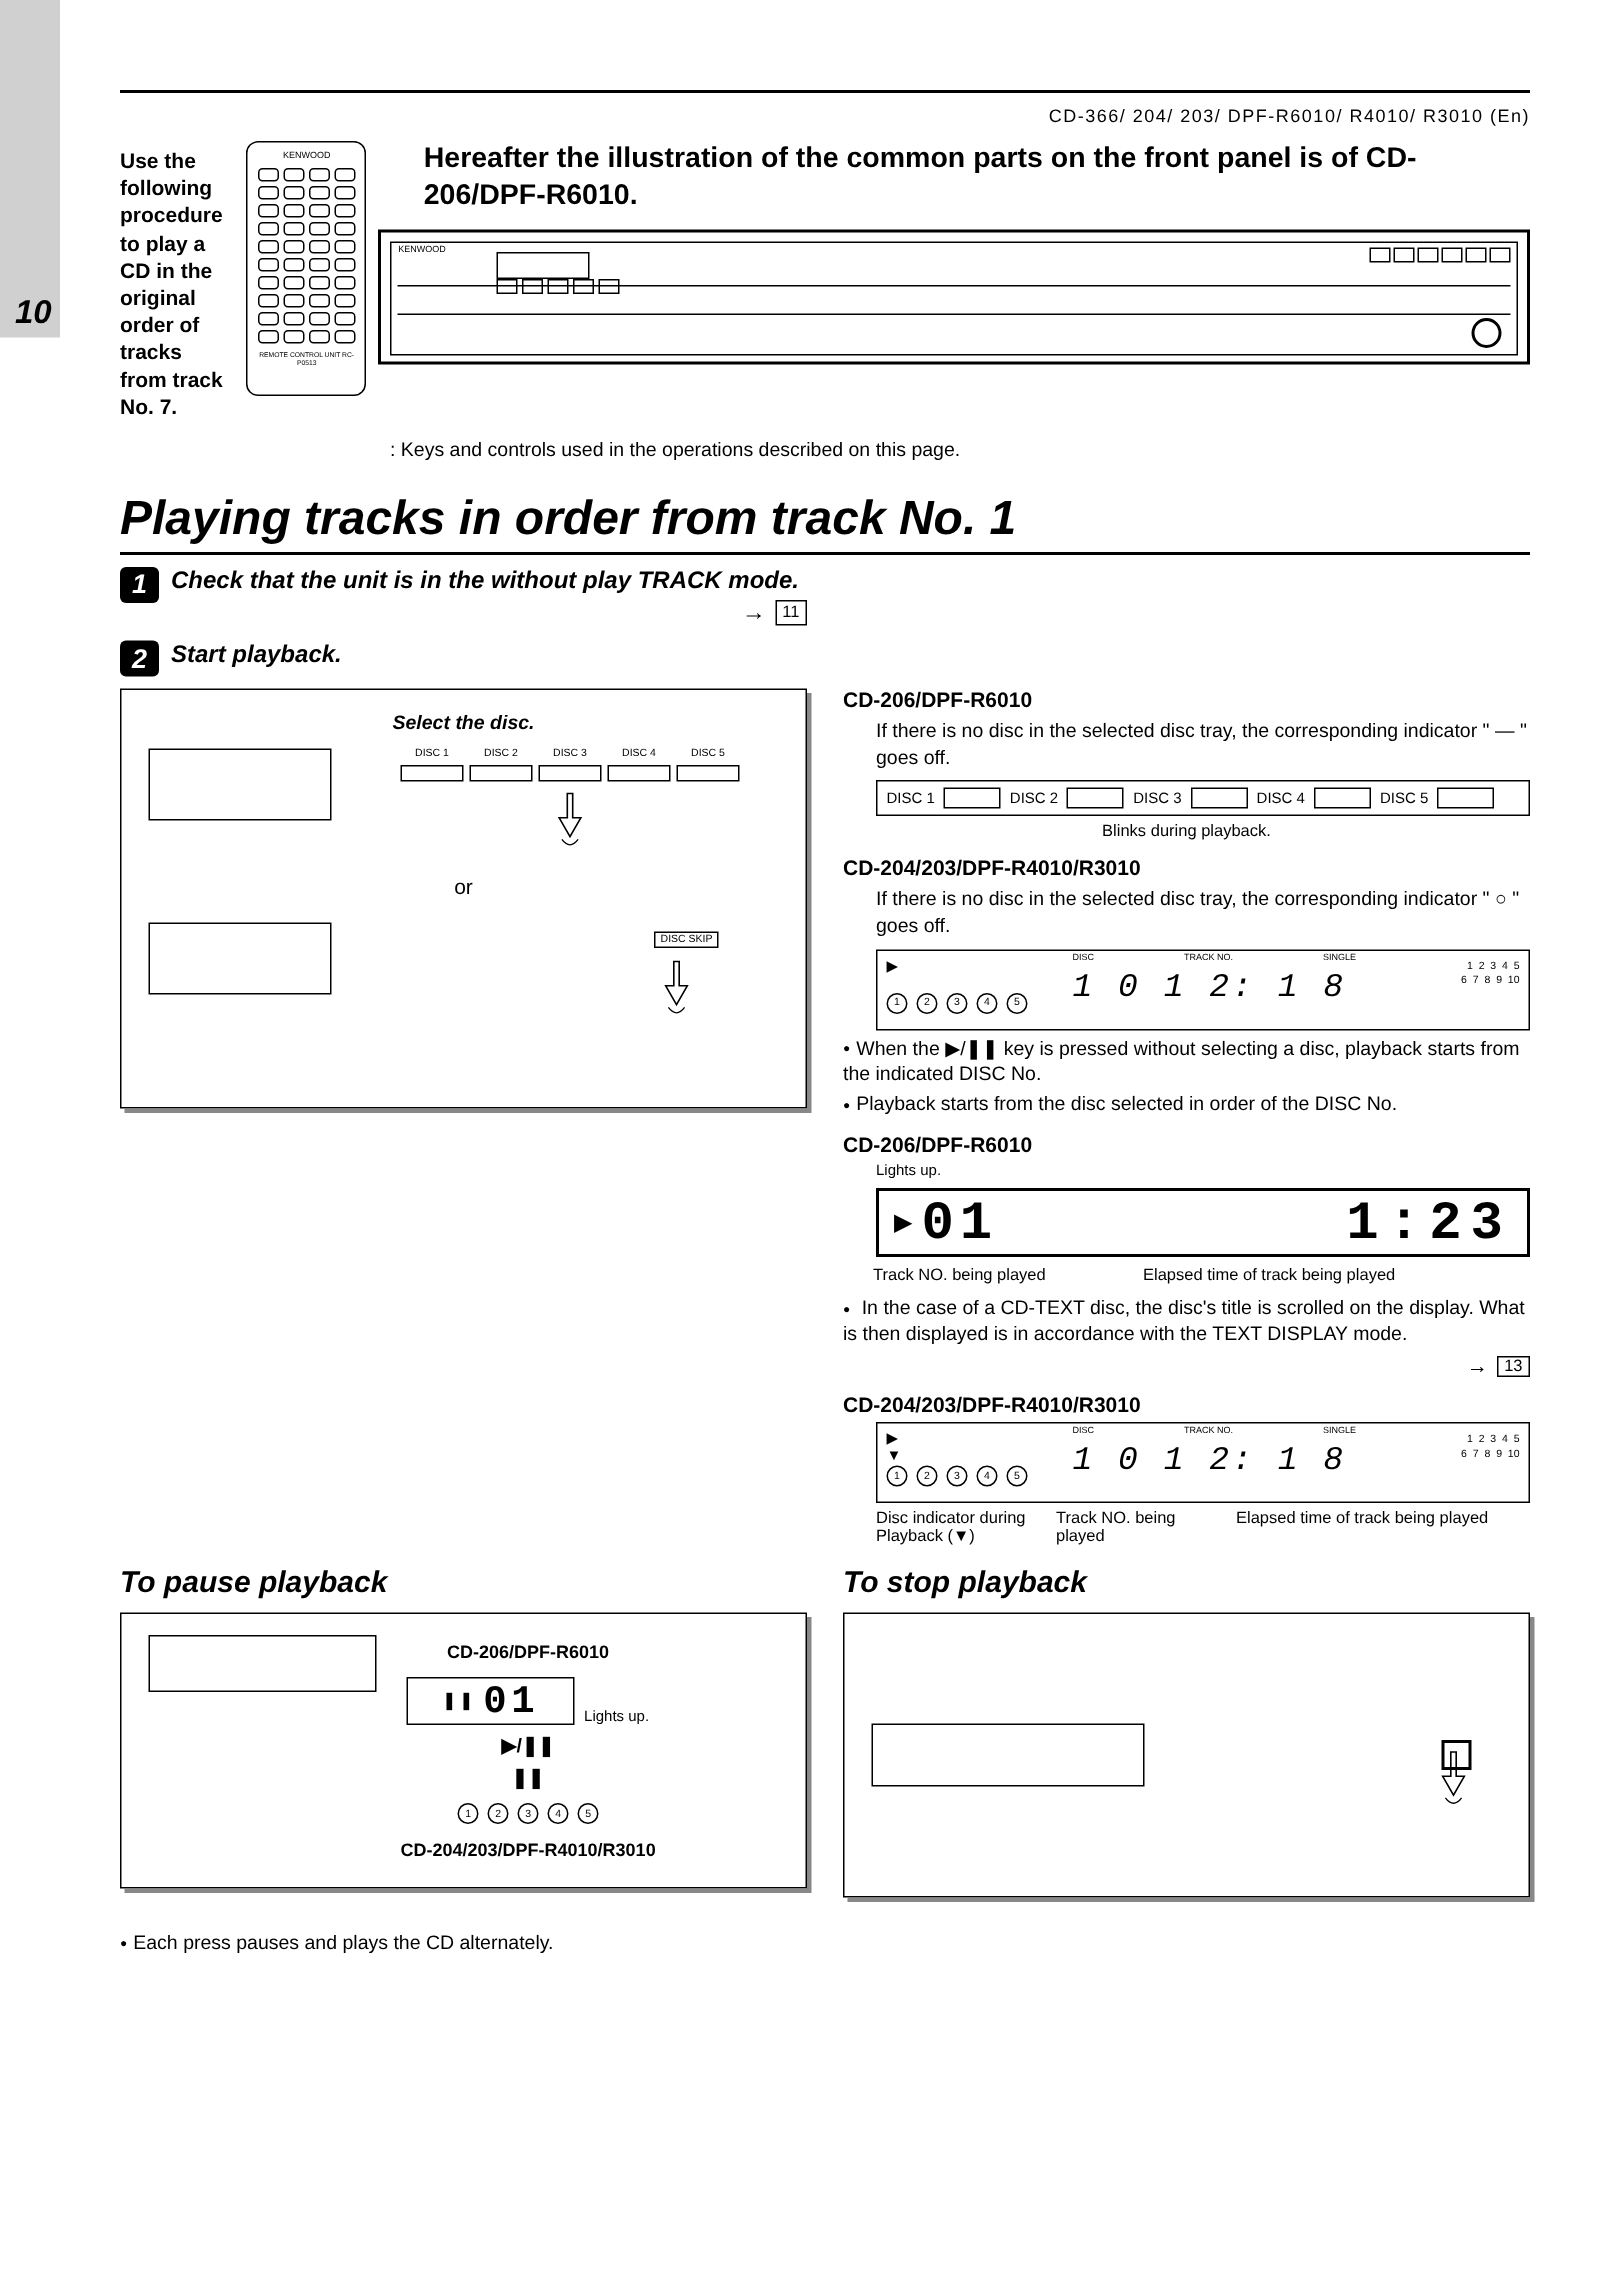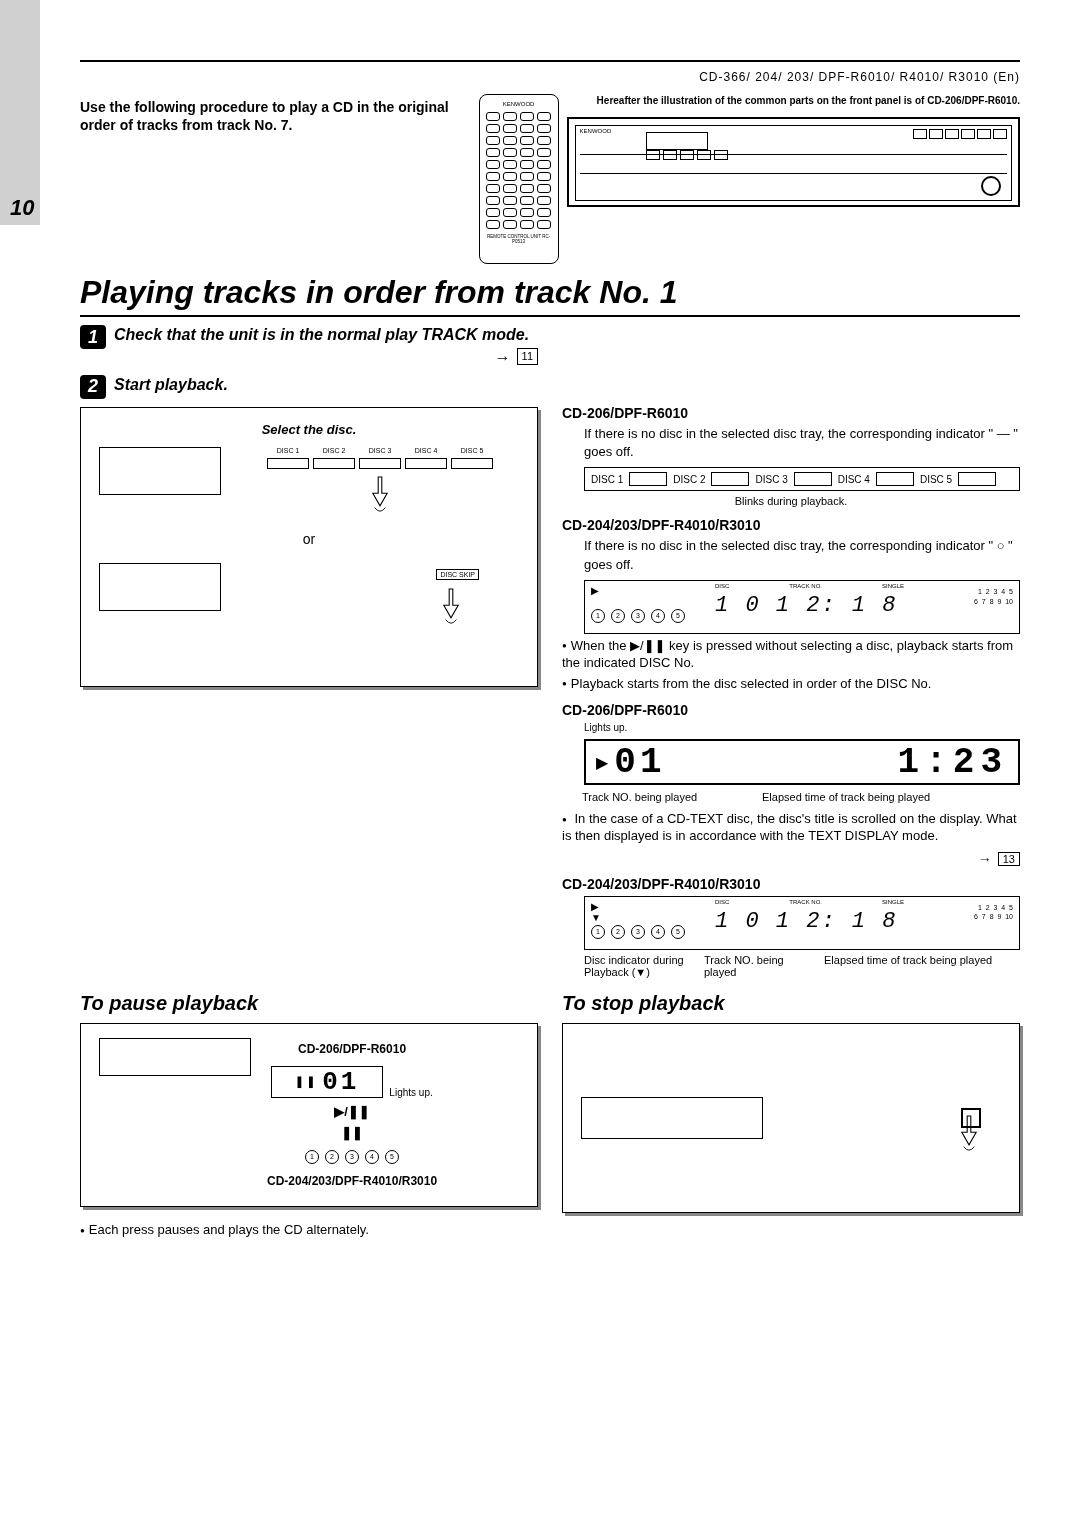--- a/index.html
+++ b/index.html
@@ -81,21 +81,21 @@
     text-align: center;
   }
   .remote-brand { font-size: 6px; margin-bottom: 2px; }
   .btn-row { display: flex; gap: 3px; justify-content: center; }
   .rbtn { width: 12px; height: 7px; border: 1px solid #000; border-radius: 3px; }
   .remote-note { font-size: 4.5px; margin-top: 3px; line-height: 1; }
   .panel-box-wrap {
     flex: 1;
   }
   .panel-note {
-    font-size: 10px;
+    font-size: 19px;
     font-weight: bold;
     line-height: 1.3;
     margin-bottom: 10px;
     padding-left: 30px;
   }
   .panel-box {
     border: 2px solid #000;
     height: 90px;
     padding: 6px;
     box-sizing: border-box;
@@ -304,21 +304,21 @@
   }
   .pp-circles { display:flex; gap:6px; font-size:9px; margin-top:4px; }
   .pp-circles span { width:12px; height:12px; border:1px solid #000; border-radius:50%; display:flex; align-items:center; justify-content:center; font-size:7px; }
   .pause-icon-label { font-size:13px; font-weight:bold; }
   .model-sub { font-weight:bold; font-size:12px; text-align:center; margin:4px 0; }
   .stop-inner { display:flex; align-items:center; justify-content:space-between; gap:20px; height:160px; }
   .stop-btn-illus { width:60px; height:60px; display:flex; align-items:center; justify-content:center; position:relative; }
   .stop-square { width:16px; height:16px; border:2px solid #000; }
   .bottom-note {
     font-size: 13px;
-    margin-top: 15px;
+    margin-top: 28px;
   }
   .bottom-note::before {
     content: "\25CF";
     font-size: 8px;
     vertical-align: middle;
     margin-right: 4px;
   }
   .tiny { font-size:10px; }
 </style>
 </head>
@@ -420,31 +420,32 @@
                 <div class="panel-sbtn"></div>
               </div>
             <div class="panel-tray"></div>
             <div class="panel-knob"></div>
           </div>
         </div>
       </div>
     </div>
   </div>
 
+  <div class="caption">: Keys and controls used in the operations described on this page.</div>
 
   <h2 class="subtitle">Playing tracks in order from track No. 1</h2>
   <div class="hr"></div>
 
   <div class="two-col">
 
     <div class="col">
       <div class="step">
         <div class="step-num">1</div>
         <div class="step-text">
-          <span>Check that the unit is in the normal play TRACK mode.</span>
+          <span>Check that the unit is in the without play TRACK mode.</span>
           <span style="float:right;">→<span class="pageref">11</span></span>
         </div>
       </div>
       <div class="step">
         <div class="step-num">2</div>
         <div class="step-text">Start playback.</div>
       </div>
 
       <div class="diagram-box" style="height:280px; position:relative;">
         <div class="diag-label">Select the disc.</div>

